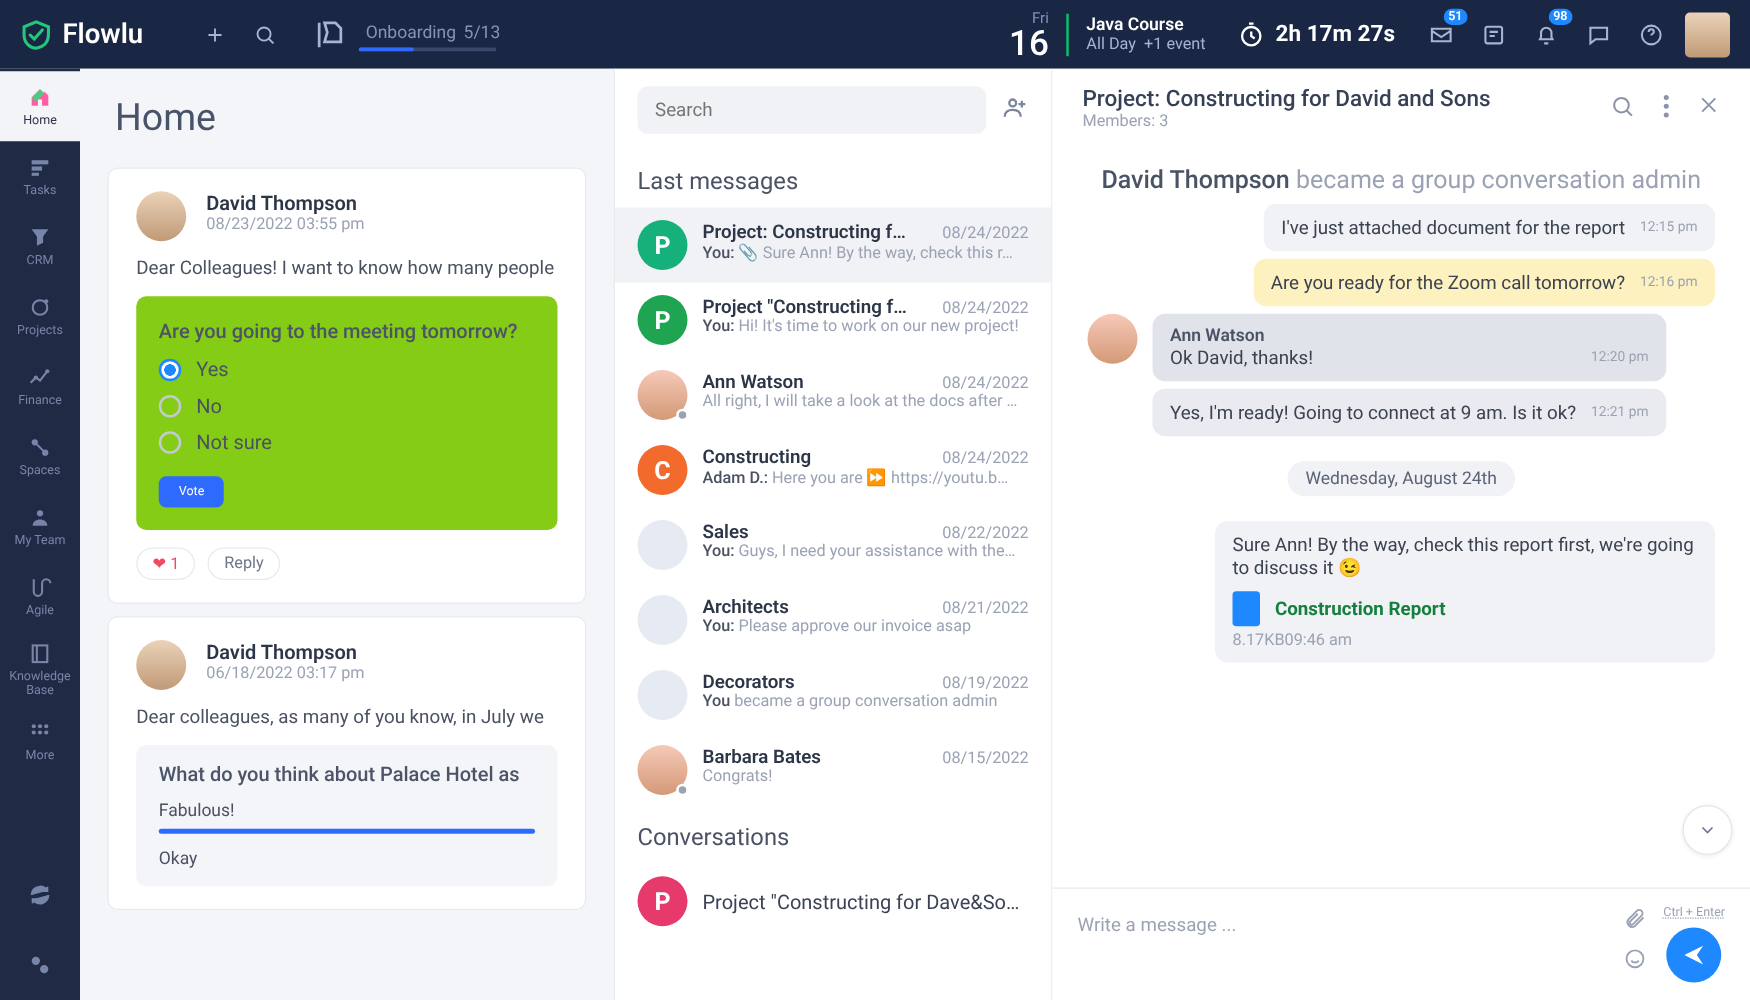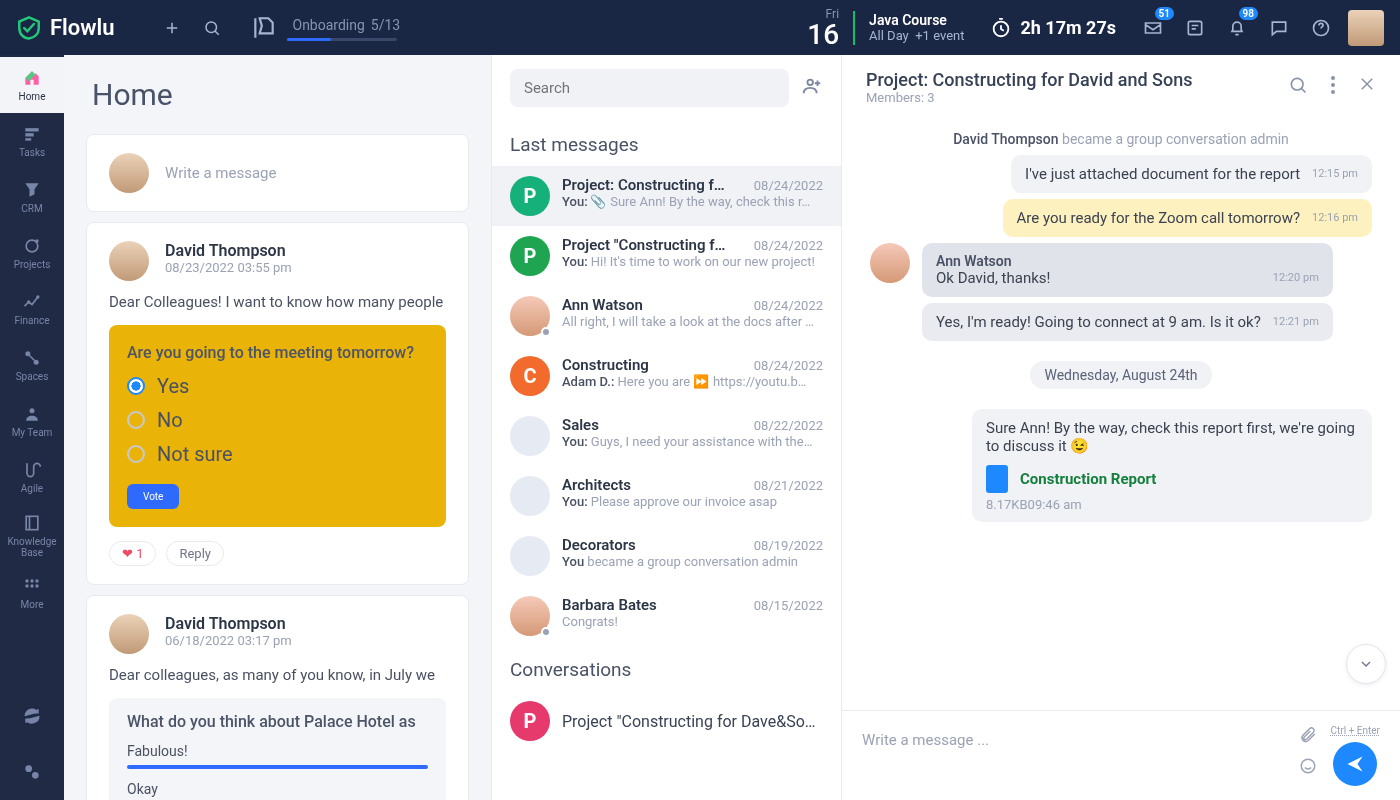--- a/index.html
+++ b/index.html
@@ -45,23 +45,23 @@
   .feed-scroll{overflow:auto;padding:0 0 20px}
   .card{background:#fff;border:1px solid #e7eaef;border-radius:8px;margin:10px 22px;padding:18px 22px}
   .compose{display:flex;gap:16px;align-items:center}
   .avatar{width:40px;height:40px;border-radius:50%;background:#ccc;flex:none}
   .avatar.ann{background:linear-gradient(#f6c9b8,#d49977)}
   .muted-input{color:#9aa2b4;font-size:15px}
   .post-head{display:flex;gap:16px}
   .post-name{font-weight:600;color:#2d3647;font-size:16px}
   .post-date{color:#9aa2b4;font-size:13px}
   .post-body{margin:12px 0 0;color:#4a5162;font-size:15px}
-  .poll{background:#eab308;border-radius:8px;padding:18px;margin-top:14px}
+  .poll{background:#84cc16;border-radius:8px;padding:18px;margin-top:14px}
   .poll-q{font-weight:500;color:#4c5468;margin-bottom:12px}
-  .poll-opt{display:flex;align-items:center;gap:12px;margin:10px 0;color:#4a5162;font-size:20px}
+  .poll-opt{display:flex;align-items:center;gap:12px;margin:10px 0;color:#4a5162;font-size:16px}
   .radio{width:18px;height:18px;border:2px solid #c4c9d4;border-radius:50%}
   .radio.on{border-color:#1e88ff;background:radial-gradient(#1e88ff 45%,#fff 48%)}
   .btn-vote{background:#2f6aff;color:#fff;border:none;padding:7px 16px;border-radius:6px;font-size:10px;margin-top:8px}
   .reactions{display:flex;gap:10px;margin-top:14px}
   .chip{border:1px solid #e7eaef;border-radius:40px;padding:4px 12px;font-size:13px;color:#6f7688;background:#fff}
   .chip.like{color:#ef4a66}
   .poll2{background:#f4f5f8;border-radius:8px;padding:14px 18px;margin-top:14px}
   .bar-full{height:4px;background:#2f6aff;border-radius:3px;margin:6px 0 12px}
 
   
@@ -88,21 +88,21 @@
   .conv-sub{color:#9aa2b4;font-size:13px;white-space:nowrap;overflow:hidden;text-overflow:ellipsis}
   .conv-sub b{color:#4a5162;font-weight:500}
 
   
   .chat{flex:1;display:flex;flex-direction:column;position:relative;background:#fff}
   .chat-head{display:flex;align-items:center;justify-content:space-between;padding:14px 24px 8px}
   .chat-title{font-size:18px;font-weight:500;color:#364156}
   .chat-sub{color:#9aa2b4;font-size:13px}
   .chat-icons{display:flex;gap:22px;color:#8a93ab}
   .chat-body{flex:1;overflow:auto;padding:10px 28px 0}
-  .sys{color:#9aa2b4;text-align:center;font-size:14px;margin:8px 0 8px}
+  .sys{color:#9aa2b4;text-align:center;font-size:20px;margin:8px 0 8px}
   .sys b{color:#4a5265;font-weight:500}
   .msg-row{display:flex;margin:6px 0}
   .msg-row.right{justify-content:flex-end}
   .msg{max-width:420px;border-radius:10px;padding:10px 14px;font-size:15px}
   .msg .time{color:#9aa2b4;font-size:11px;float:right;margin-left:12px;margin-top:2px}
   .msg.blue{background:#f1f2f6;color:#3b4250}
   .msg.yellow{background:#fdf1bf;color:#3b4250}
   .msg.gray{background:#e6e8ee;color:#3b4250}
   .msg .from{color:#4a5265;font-weight:600;font-size:14px}
   .chat-av{width:40px;height:40px;border-radius:50%;margin-right:12px;flex:none}
@@ -297,24 +297,20 @@
         <svg viewBox="0 0 24 24" fill="none" stroke="#7785a8" stroke-width="2">
           <circle cx="8" cy="8" r="3"></circle>
           <circle cx="16" cy="16" r="3"></circle>
         </svg>
       </button>
   </div>
 
   <div class="feed">
     <div class="feed-title">Home</div>
     <div class="feed-scroll">
-      <div class="card compose">
-        <div class="avatar" style="background:linear-gradient(#ead2b8,#c19a77)"></div>
-        <div class="muted-input">Write a message</div>
-      </div>
 
       <div class="card">
         <div class="post-head">
           <div class="avatar" style="background:linear-gradient(#ead2b8,#c19a77)"></div>
           <div>
             <div class="post-name">David Thompson</div>
             <div class="post-date">08/23/2022 03:55 pm</div>
           </div>
         </div>
         <div class="post-body">Dear Colleagues! I want to know how many people</div>

